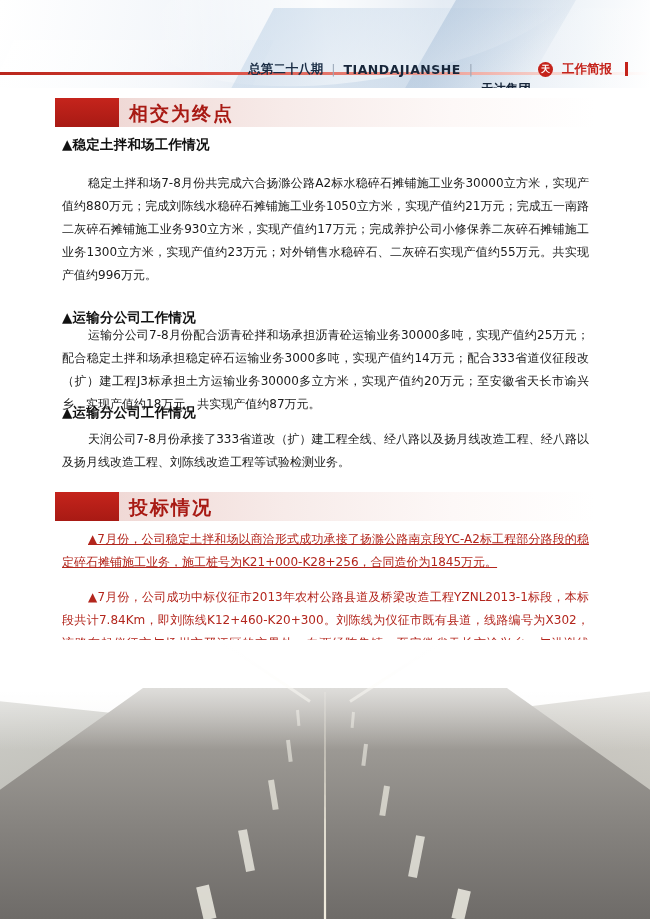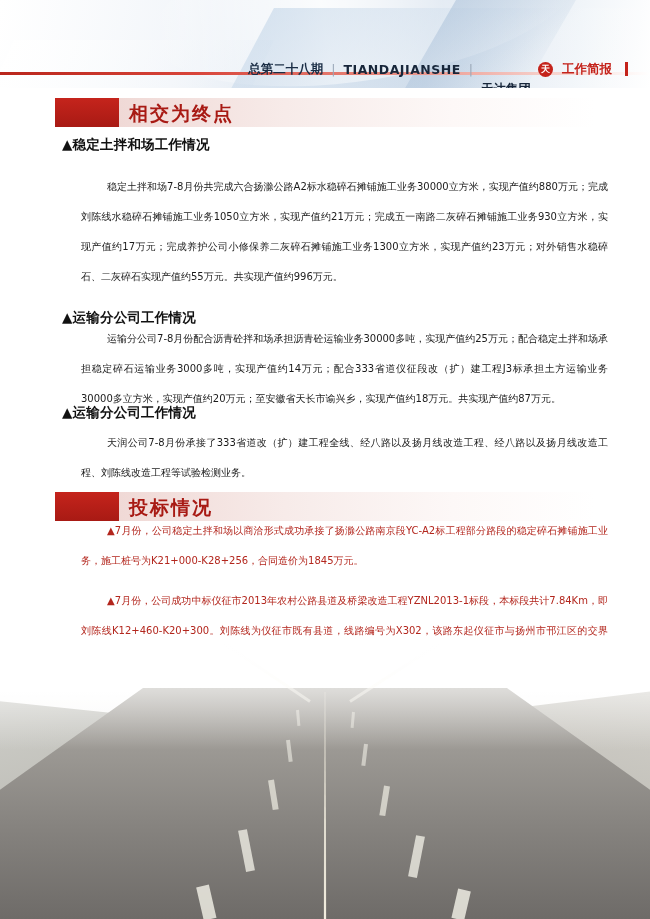--- a/index.html
+++ b/index.html
@@ -141,27 +141,26 @@
     width: 530px;
     font-size: 13.5px;
     font-weight: bold;
     color: #111111;
     letter-spacing: 0.2px;
   }
   .para {
     position: absolute;
     left: 62px;
     width: 527px;
-    font-size: 10px;
-    line-height: 30px;
+    font-size: 12px;
+    line-height: 23px;
     color: #1a1a1a;
     text-align: justify;
     text-justify: inter-ideograph;
     text-indent: 26px;
-    margin-left: 19px;
   }
   .para.red {
     color: #b3261d;
   }
 
   
   .photo {
     position: absolute;
     left: 0; top: 640px;
     width: 650px; height: 279px;
@@ -254,21 +253,21 @@
 
 <div class="subhead" style="top:404px;">▲运输分公司工作情况</div>
 <div class="para" style="top:428px;">天润公司7-8月份承接了333省道改（扩）建工程全线、经八路以及扬月线改造工程、经八路以及扬月线改造工程、刘陈线改造工程等试验检测业务。</div>
 
 <div class="section-title" style="top:492px;">
   <div class="redblock"></div>
   <div class="bar"></div>
   <div class="label">投标情况</div>
 </div>
 
-<div class="para red" style="top:516px;">▲7月份，公司稳定土拌和场以商洽形式成功承接了扬滁公路南京段YC-A2标工程部分路段的稳定碎石摊铺施工业务，施工桩号为K21+000-K28+256，合同造价为1845万元。</div>
+<div class="para red" style="top:528px;text-decoration:underline;">▲7月份，公司稳定土拌和场以商洽形式成功承接了扬滁公路南京段YC-A2标工程部分路段的稳定碎石摊铺施工业务，施工桩号为K21+000-K28+256，合同造价为1845万元。</div>
 <div class="para red" style="top:586px;">▲7月份，公司成功中标仪征市2013年农村公路县道及桥梁改造工程YZNL2013-1标段，本标段共计7.84Km，即刘陈线K12+460-K20+300。刘陈线为仪征市既有县道，线路编号为X302，该路东起仪征市与扬州市邗江区的交界处，向西经陈集镇，至安徽省天长市谕兴乡，与洪谢线（X203）相交为终点。该工程合同总价为1578万元，计划工期105天。</div>
 <div class="para red" style="top:678px;">▲7月份，公司成功中标仪征市五一南路污水泵房拆除工程，合同价为246000元。</div>
 <div class="para red" style="top:701px;">▲8月份，公司承接了南京市六合区X001金牛湖环线东北段改建工程施工业务，该工程起于金江公路（安徽境）与北部干线对接，至扬漪公路，路线总长11.378km。其中行车道总宽2*4米，路肩宽2*3.5米（硬路肩3.0米+土路肩0.5米）。路面结构层为：4cmAC-13C（改性沥青）+6cmAC-20C+34cm水泥稳定碎石+18cm石灰土。该工程总造价为133200121元，计划工期为355日历天。</div>
 
 <div class="photo">
   <div class="sky"></div>
   <div class="ground-l"></div>
   <div class="ground-r"></div>
   <div class="asphalt"></div>
   <div class="lane-center"></div>

